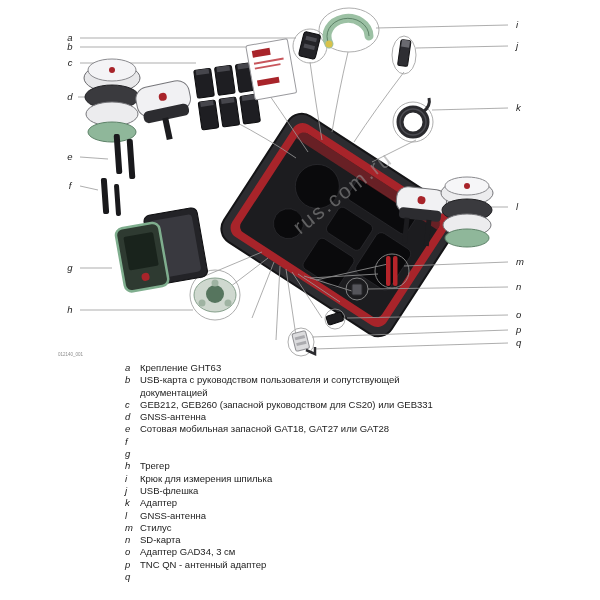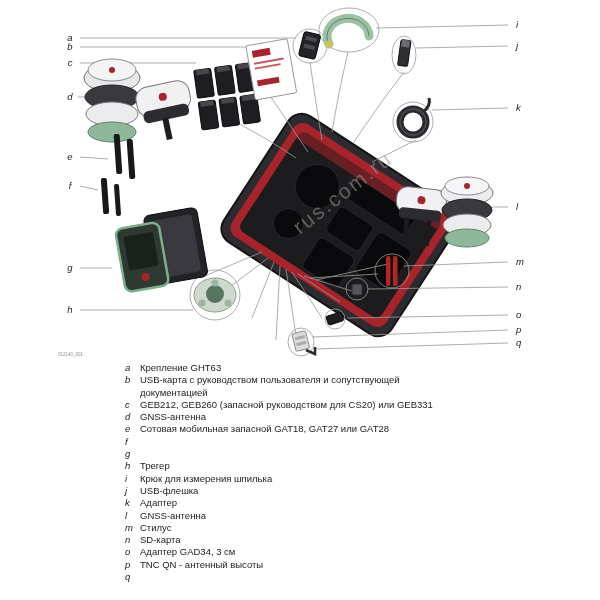--- a/index.html
+++ b/index.html
@@ -296,20 +296,20 @@
     <div class="lrow">
         <span class="lletter">n</span>
         <span class="ltext">SD-карта</span>
       </div>
     <div class="lrow">
         <span class="lletter">o</span>
         <span class="ltext">Адаптер GAD34, 3 см</span>
       </div>
     <div class="lrow">
         <span class="lletter">p</span>
-        <span class="ltext">TNC QN - антенный высоты</span>
+        <span class="ltext">TNC QN - антенный адаптер</span>
       </div>
     <div class="lrow">
         <span class="lletter">q</span>
       </div>
   </div>
 
 </div>
 
 </body></html>

